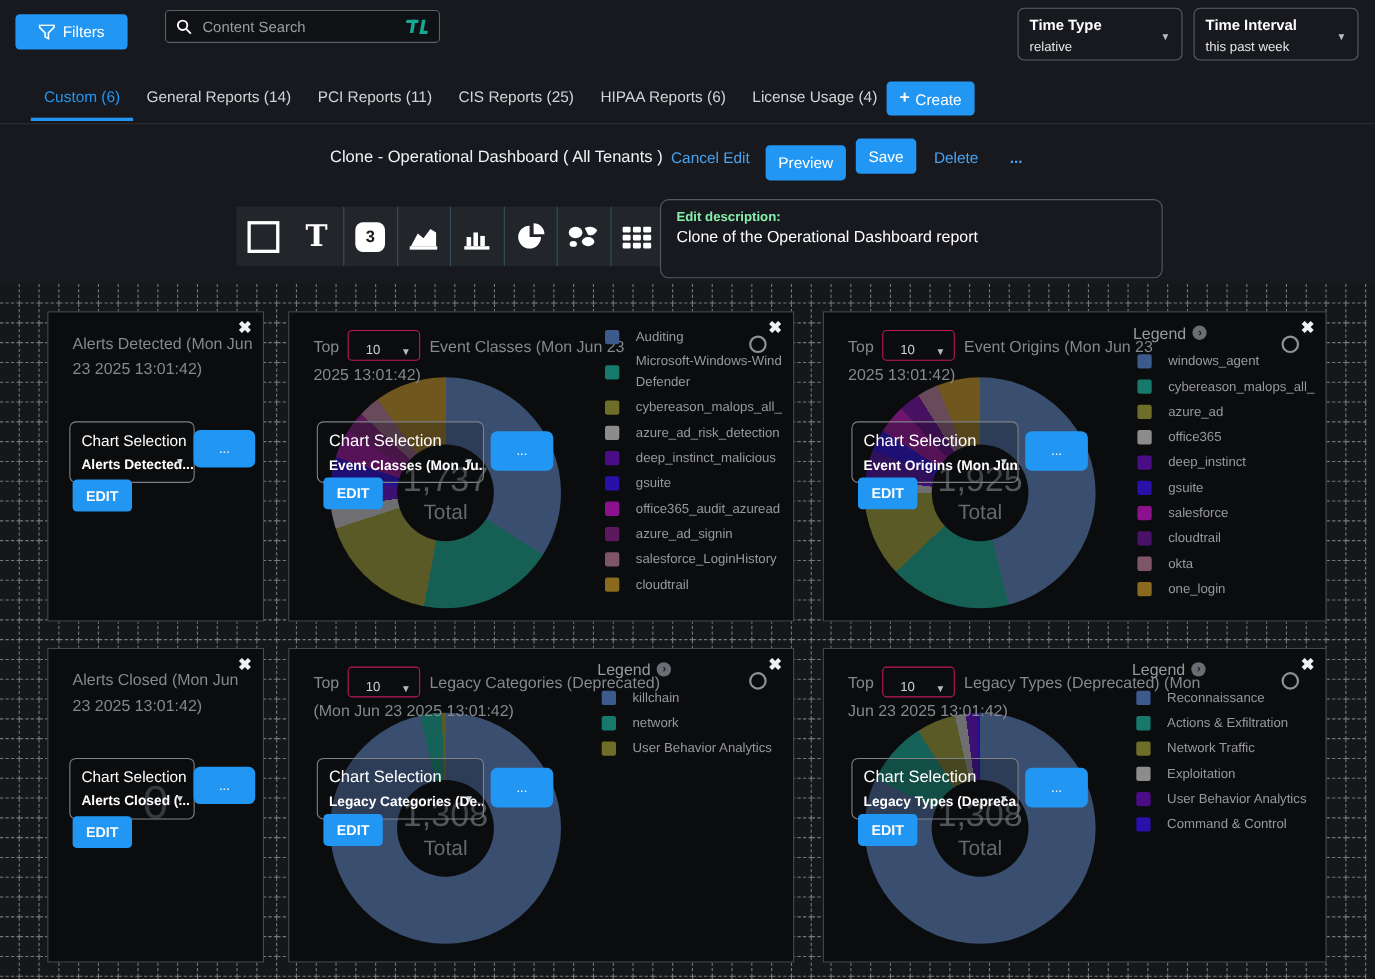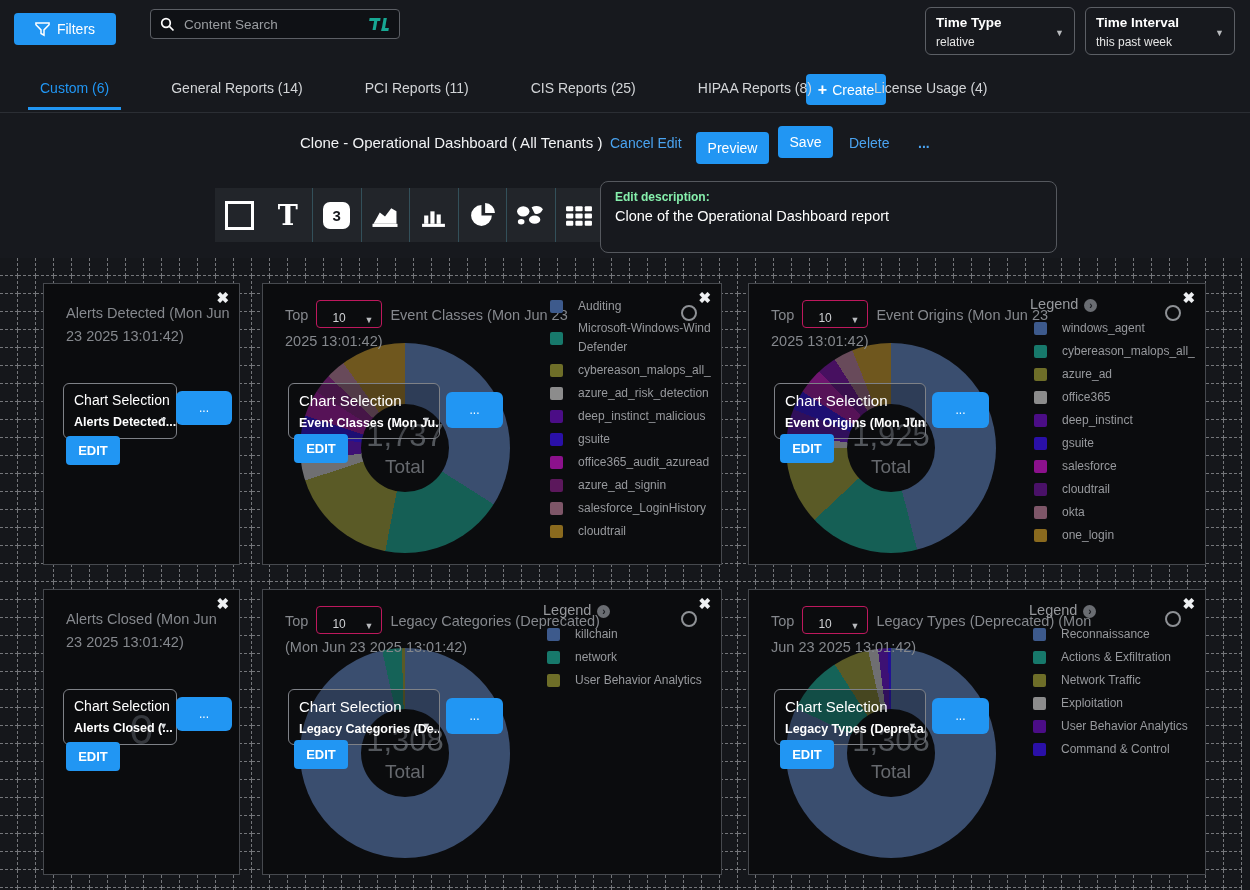--- a/index.html
+++ b/index.html
@@ -15,21 +15,21 @@
   .search-box{position:absolute;left:150px;top:9px;width:250px;height:30px;box-sizing:border-box;
        border:1px solid #5c5f65;border-radius:4px;background:#0f1115;display:flex;align-items:center;padding:0 9px;gap:7px}
   .search-box input{flex:1;background:transparent;border:none;outline:none;color:#d6d8db;font-size:13.5px;font-family:"Liberation Sans",sans-serif;min-width:0}
   .search-box input::placeholder{color:#9a9da1}
   .time-box{position:absolute;top:7px;width:150px;height:48px;box-sizing:border-box;border:1px solid #5c5f65;border-radius:6px;padding:7px 10px;cursor:pointer}
   .time-label{font-size:13.5px;font-weight:700;color:#fff}
   .time-value{font-size:12px;color:#e5e5e5;margin-top:5px}
   .caret{color:#b8babd;font-size:9px}
   .time-box .caret{position:absolute;right:10px;top:20px}
   
-  .tabs{position:absolute;top:76px;left:28px;display:flex;align-items:flex-start;gap:38px;z-index:2}
+  .tabs{position:absolute;top:76px;left:28px;display:flex;align-items:flex-start;z-index:2}
   .tab{font-size:14px;color:#d2d4d7;padding:4px 12px 14px;cursor:pointer;white-space:nowrap}
   .tab.active{color:#2196f3;border-bottom:3px solid #2196f3;padding-bottom:11px}
   .tabs-line{position:absolute;top:112px;left:0;width:1250px;height:1px;background:#2b2e34}
   .create-btn{position:absolute;left:806px;top:74px;width:80px;height:31px;font-size:14px}
   .create-btn b{font-size:16px;font-weight:700;margin-right:-2px}
   
   .page-title{position:absolute;left:300px;top:134px;font-size:15px;color:#f2f3f5}
   .blue-link{color:#4aa3f0;font-size:14px;cursor:pointer;position:absolute;top:135px}
   .preview-btn{position:absolute;left:696px;top:132px;width:73px;height:32px;font-size:14px}
   .save-btn{position:absolute;left:778px;top:126px;width:55px;height:32px;font-size:14px}
@@ -65,21 +65,21 @@
   .total{font-size:31px;color:#53575c}
   .total-lb{font-size:19px;color:#66696e;margin-top:2px}
   .chart-sel{position:absolute;border:1px solid #7e8187;border-radius:6px;background:rgba(11,12,14,.25);z-index:3;cursor:pointer}
   .cs-label{font-size:15px;color:#fff;margin:8px 0 0 10px;white-space:nowrap}
   .cs-value{font-size:12.5px;font-weight:700;color:#fff;margin:7px 0 0 10px;white-space:nowrap;overflow:hidden;padding-right:16px}
   .cs-caret{position:absolute;right:8px;bottom:13px;font-size:9px;color:#cfd1d4}
   .more-btn{position:absolute;border-radius:6px;font-size:12px;z-index:4}
   .edit-btn{position:absolute;width:54px;height:29px;border-radius:4px;font-size:13px;font-weight:700;z-index:4}
   .big-num{position:absolute;left:0;right:0;top:116px;text-align:center;font-size:42px;color:#43474c;z-index:1}
   .legend{position:absolute;left:281px;top:12px;width:174px;display:flex;flex-direction:column;gap:3px;z-index:2}
-  .legend-title{font-size:14.5px;color:#97999d;display:flex;align-items:flex-end;gap:6px;margin-bottom:3px}
+  .legend-title{font-size:14.5px;color:#97999d;display:flex;align-items:flex-start;gap:6px;margin-bottom:3px}
   .lg-exp{width:13px;height:13px;border-radius:50%;background:#6a6d72;color:#17191e;font-size:10px;font-weight:700;
         display:inline-flex;align-items:center;justify-content:center;line-height:1;cursor:pointer}
   .legend-item{display:flex;align-items:center;gap:15px;min-height:20px;overflow:hidden;padding-left:4px;cursor:pointer}
   .swatch{width:13px;height:13px;border-radius:2px;flex:0 0 13px}
   .legend-label{font-size:12px;color:#97999d;line-height:19px}
 </style>
 </head>
 <body>
 
 <button class="btn filters-btn">
@@ -114,21 +114,21 @@
   <div class="time-label">Time Interval</div>
   <div class="time-value">this past week</div>
   <span class="caret">▼</span>
 </div>
 
 <div class="tabs">
   <span class="tab active">Custom (6)</span>
   <span class="tab">General Reports (14)</span>
   <span class="tab">PCI Reports (11)</span>
   <span class="tab">CIS Reports (25)</span>
-  <span class="tab">HIPAA Reports (8)</span>
+  <span class="tab">HIPAA Reports (6)</span>
   <span class="tab">License Usage (4)</span>
 </div>
 <div class="tabs-line"></div>
 <button class="btn create-btn">
   <b>+</b>
     <span>Create</span>
 </button>
 
 <div class="page-title">Clone - Operational Dashboard  ( All Tenants )</div>
 <span class="blue-link" style="left:610px">Cancel Edit</span>

